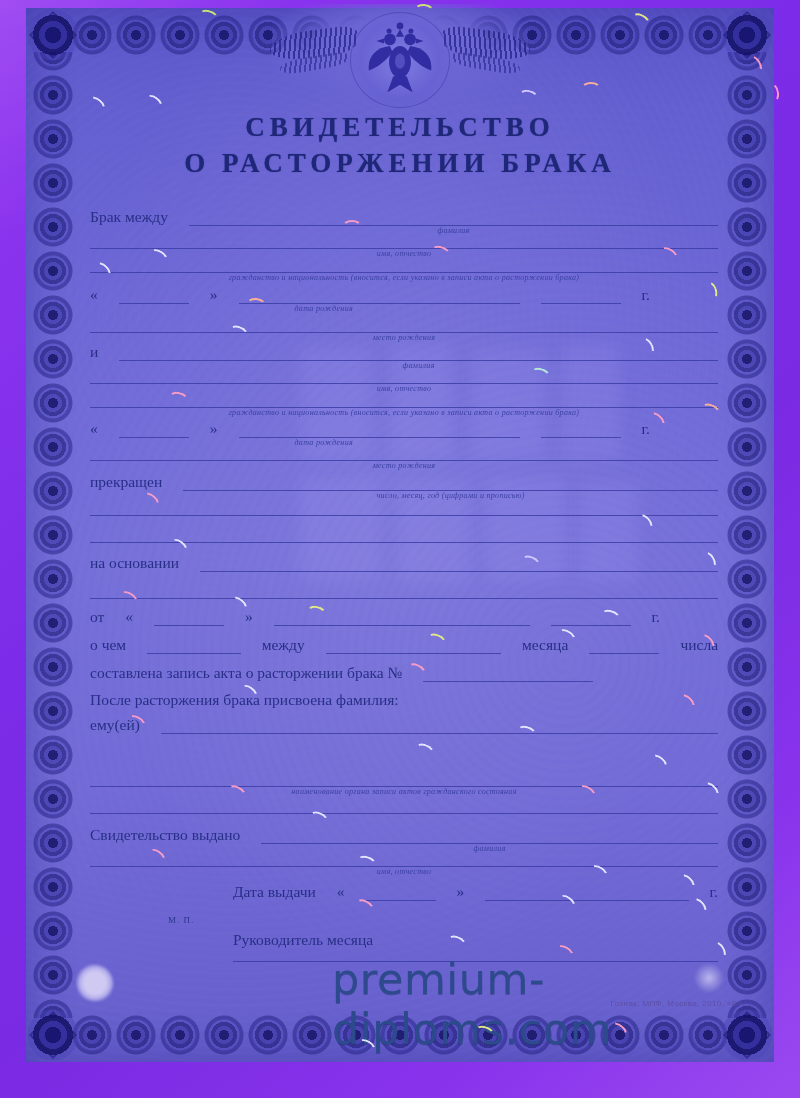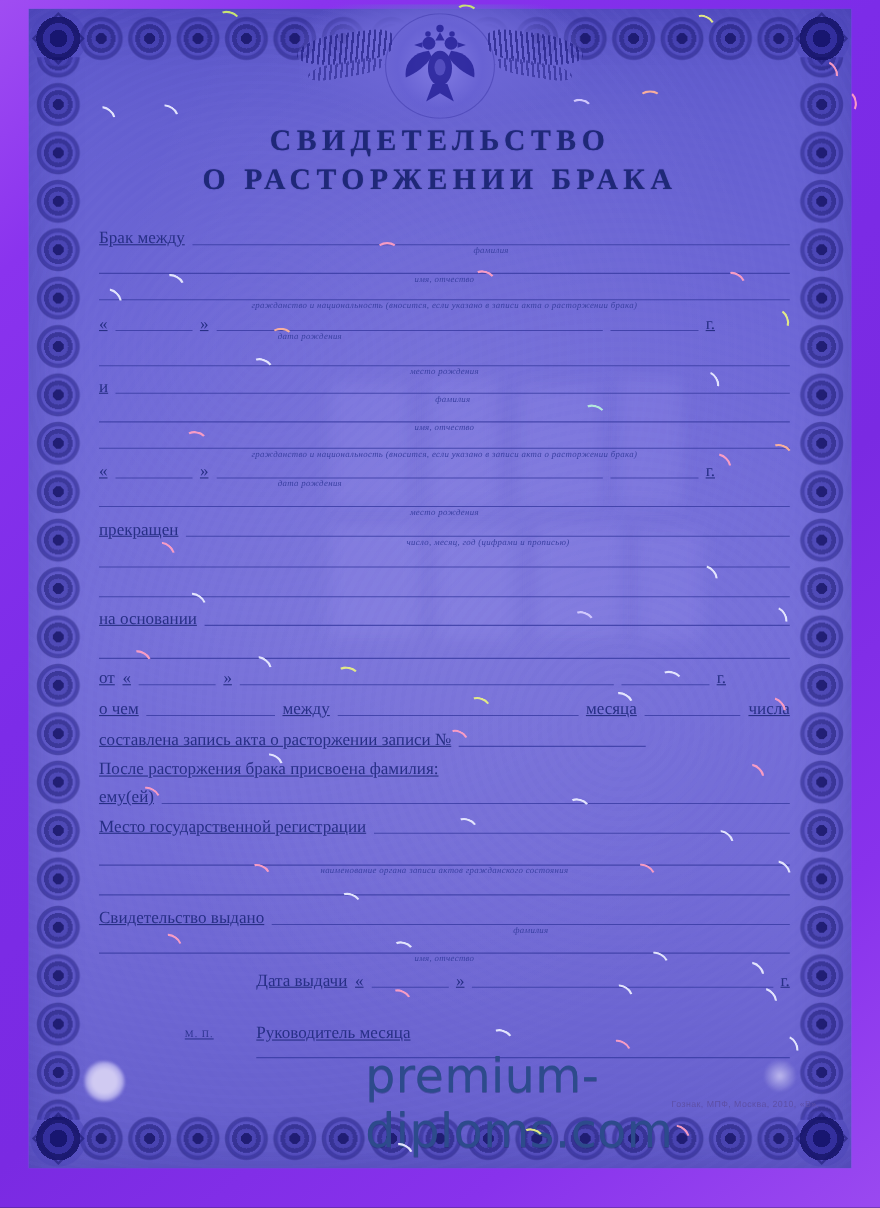--- a/index.html
+++ b/index.html
@@ -44,22 +44,22 @@
   .wing2{position:absolute;top:52px;width:70px;height:14px;opacity:.7;
     background:repeating-linear-gradient(95deg, rgba(30,28,130,.75) 0 2px, rgba(118,112,222,.22) 2px 5px);
     border-radius:50%/80%;}
   .wing2.wl{left:8px;transform:skewY(-10deg);}
   .wing2.wr{right:8px;transform:scaleX(-1) skewY(-10deg);}
   .eagle{position:absolute;left:50%;top:16px;transform:translateX(-50%);width:86px;height:84px;}
   
   .title{position:absolute;left:0;right:0;text-align:center;color:#1f2878;font-weight:bold;
     font-size:27px;letter-spacing:5px;text-shadow:0 0 1px rgba(25,30,120,.6);}
   
-  .row{position:absolute;left:90px;right:82px;display:flex;gap:7px;
-    color:#272f86;font-size:15.5px;line-height:1.05;text-decoration:underline;}
+  .row{position:absolute;left:90px;right:82px;display:flex;align-items:flex-end;gap:21px;
+    color:#272f86;font-size:15.5px;line-height:1.05;}
   .lbl{white-space:nowrap;padding-bottom:1px;}
   .ln{flex:1;position:relative;border-bottom:1px solid rgba(54,56,160,.78);height:13px;}
   .ln .sub{position:absolute;top:15px;left:0;right:0;text-align:center;font-size:8px;
     color:#3a40a2;white-space:nowrap;letter-spacing:.3px;}
   .ln .sub.offl{text-align:left;left:56px;}
   .w70{flex:0 0 70px}.w80{flex:0 0 80px}.w170{flex:0 0 170px}
   .sp{flex:0 0 140px}
   .f08{flex:.8}.f15{flex:1.5}.f06{flex:.6}
   .plain{border-bottom:none;}
   .small-caps{font-size:9px;letter-spacing:1px;color:#2d3490;}
@@ -230,38 +230,34 @@
     <span class="lbl">о чем</span>
     <span class="ln f08"></span>
     <span class="lbl">между</span>
     <span class="ln f15"></span>
     <span class="lbl">месяца</span>
     <span class="ln f06"></span>
     <span class="lbl">числа</span>
   </div>
 
   <div class="row" style="top:665px">
-    <span class="lbl">составлена запись акта о расторжении записи №</span>
+    <span class="lbl">составлена запись акта о расторжении брака №</span>
     <span class="ln w170"></span>
     <span class="sp plain"></span>
   </div>
 
   <div class="row" style="top:692px">
     <span class="lbl">После расторжения брака присвоена фамилия:</span>
   </div>
 
   <div class="row" style="top:717px">
     <span class="lbl">ему(ей)</span>
     <span class="ln"></span>
   </div>
 
-  <div class="row" style="top:744px">
-    <span class="lbl">Место государственной регистрации</span>
-    <span class="ln"></span>
-  </div>
   <div class="row" style="top:773px">
     <span class="ln">
         <i class="sub">наименование органа записи актов гражданского состояния</i>
       </span>
   </div>
   <div class="row" style="top:800px">
       <span class="ln"></span>
     </div>
 
   <div class="row" style="top:827px">
@@ -278,21 +274,21 @@
 
   <div class="row" style="top:884px;left:233px">
     <span class="lbl">Дата выдачи</span>
     <span class="lbl">«</span>
     <span class="ln w70"></span>
     <span class="lbl">»</span>
     <span class="ln"></span>
     <span class="lbl">г.</span>
   </div>
 
-  <div class="row small-caps" style="top:936px;left:168px">
+  <div class="row small-caps" style="top:916px;left:168px">
     <span class="lbl">М. П.</span>
   </div>
 
   <div class="row" style="top:932px;left:233px">
     <span class="lbl">Руководитель месяца</span>
   </div>
   <div class="row" style="top:948px;left:233px">
     <span class="ln"></span>
   </div>
 

